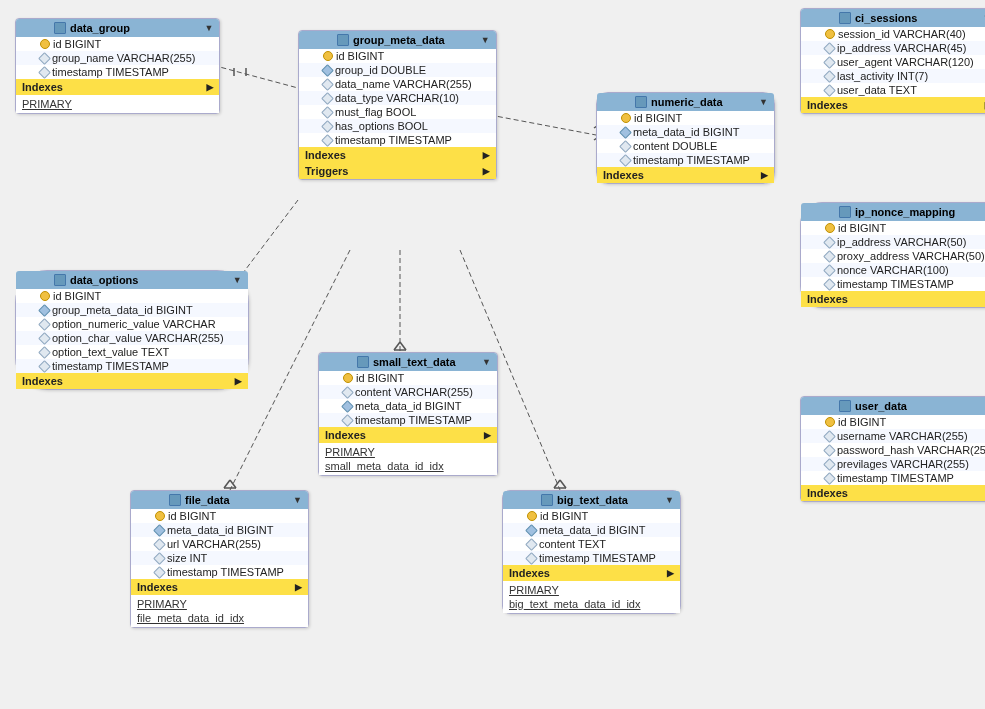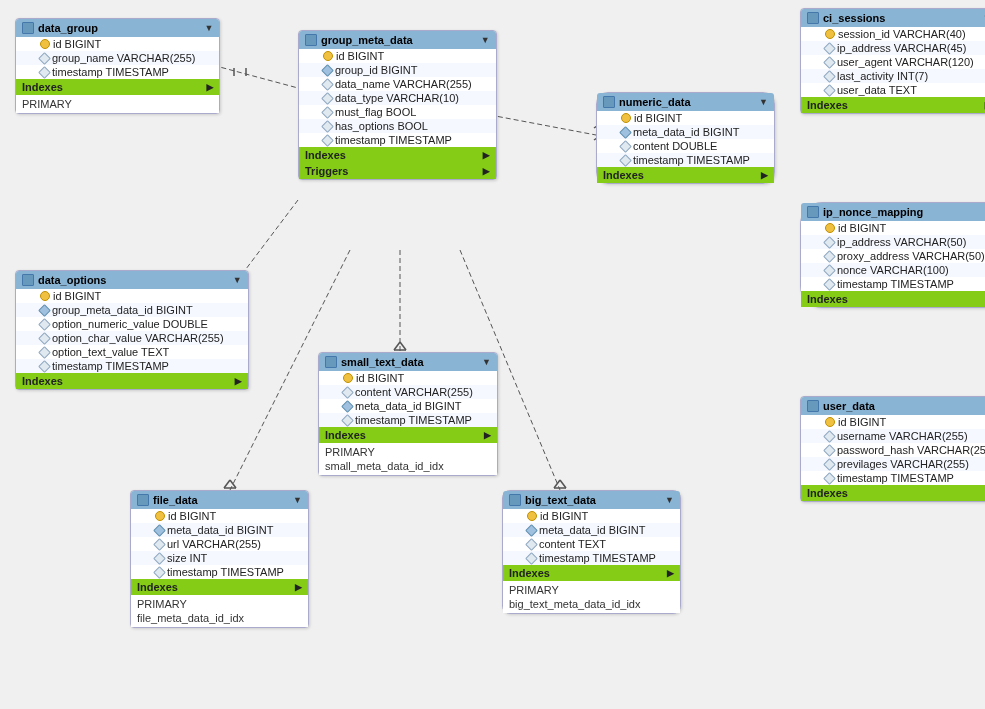--- a/index.html
+++ b/index.html
@@ -42,20 +42,21 @@
       align-items: center;
       justify-content: space-between;
       font-weight: bold;
       font-size: 11px;
       color: #000;
     }
     .table-header .title-area {
       display: flex;
       align-items: center;
       gap: 4px;
+      margin-left: 32px;
     }
     .table-icon {
       display: inline-block;
       width: 12px;
       height: 12px;
       background: #6699bb;
       border: 1px solid #4477aa;
       border-radius: 1px;
     }
     .arrow-down {
@@ -102,38 +103,39 @@
       display: inline-block;
       width: 9px;
       height: 9px;
       background: #e0e8f0;
       border: 1px solid #90a8c0;
       border-radius: 1px;
       flex-shrink: 0;
       transform: rotate(45deg);
     }
     .section-header {
-      background: #84cc16;
+      background: #fde047;
       padding: 2px 6px;
       font-size: 11px;
       font-weight: bold;
       color: #222;
       display: flex;
       align-items: center;
       justify-content: space-between;
       cursor: pointer;
     }
     .section-content {
       padding: 2px 6px;
       font-size: 11px;
       color: #333;
       background: #fff;
     }
     .section-content div {
       padding: 1px 0;
+      text-decoration: underline;
     }
   </style>
 </head>
 <body>
 
 <div class="canvas">
   <svg class="connections">
 
     <line x1="175" y1="55" x2="298" y2="88" stroke="#555" stroke-width="1" stroke-dasharray="5,3"></line>
     <text x="200" y="68" font-size="10" fill="#333">|</text>
@@ -218,21 +220,21 @@
           </div>
           <span class="arrow-down">▼</span>
         </div>
         <div class="table-body">
           <div class="field-row">
             <span class="icon-pk"></span>
             <span>id BIGINT</span>
           </div>
           <div class="field-row">
             <span class="icon-fk"></span>
-            <span>group_id BIGINT</span>
+            <span>group_id DOUBLE</span>
           </div>
           <div class="field-row">
             <span class="icon-field"></span>
             <span>data_name VARCHAR(255)</span>
           </div>
           <div class="field-row">
             <span class="icon-field"></span>
             <span>data_type VARCHAR(10)</span>
           </div>
           <div class="field-row">
@@ -281,40 +283,40 @@
           <div class="field-row">
             <span class="icon-field"></span>
             <span>timestamp TIMESTAMP</span>
           </div>
         </div>
         <div class="section-header">
           <span>Indexes</span>
           <span style="font-size: 9px;">▶</span>
         </div>
       </div>
-      <div class="table-box" style="left: 15px; top: 270px;">
+      <div class="table-box" style="left: 15px; top: 270px; border-radius: 32px;">
         <div class="table-header">
           <div class="title-area">
             <span class="table-icon"></span>
             <span>data_options</span>
           </div>
           <span class="arrow-down">▼</span>
         </div>
         <div class="table-body">
           <div class="field-row">
             <span class="icon-pk"></span>
             <span>id BIGINT</span>
           </div>
           <div class="field-row">
             <span class="icon-fk"></span>
             <span>group_meta_data_id BIGINT</span>
           </div>
           <div class="field-row">
             <span class="icon-field"></span>
-            <span>option_numeric_value DOUBLE</span>
+            <span>option_numeric_value VARCHAR</span>
           </div>
           <div class="field-row">
             <span class="icon-field"></span>
             <span>option_char_value VARCHAR(255)</span>
           </div>
           <div class="field-row">
             <span class="icon-field"></span>
             <span>option_text_value TEXT</span>
           </div>
           <div class="field-row">

